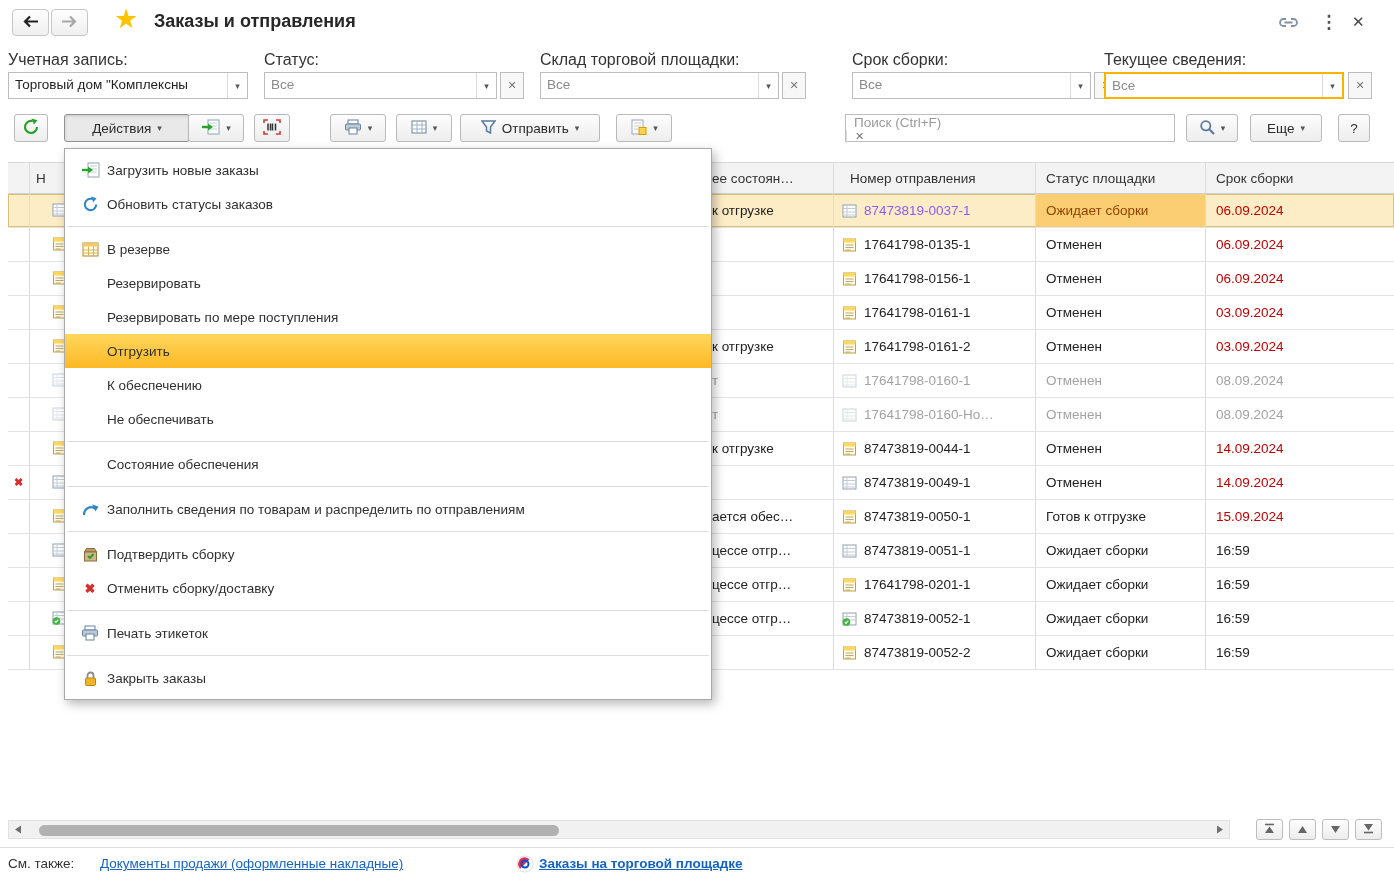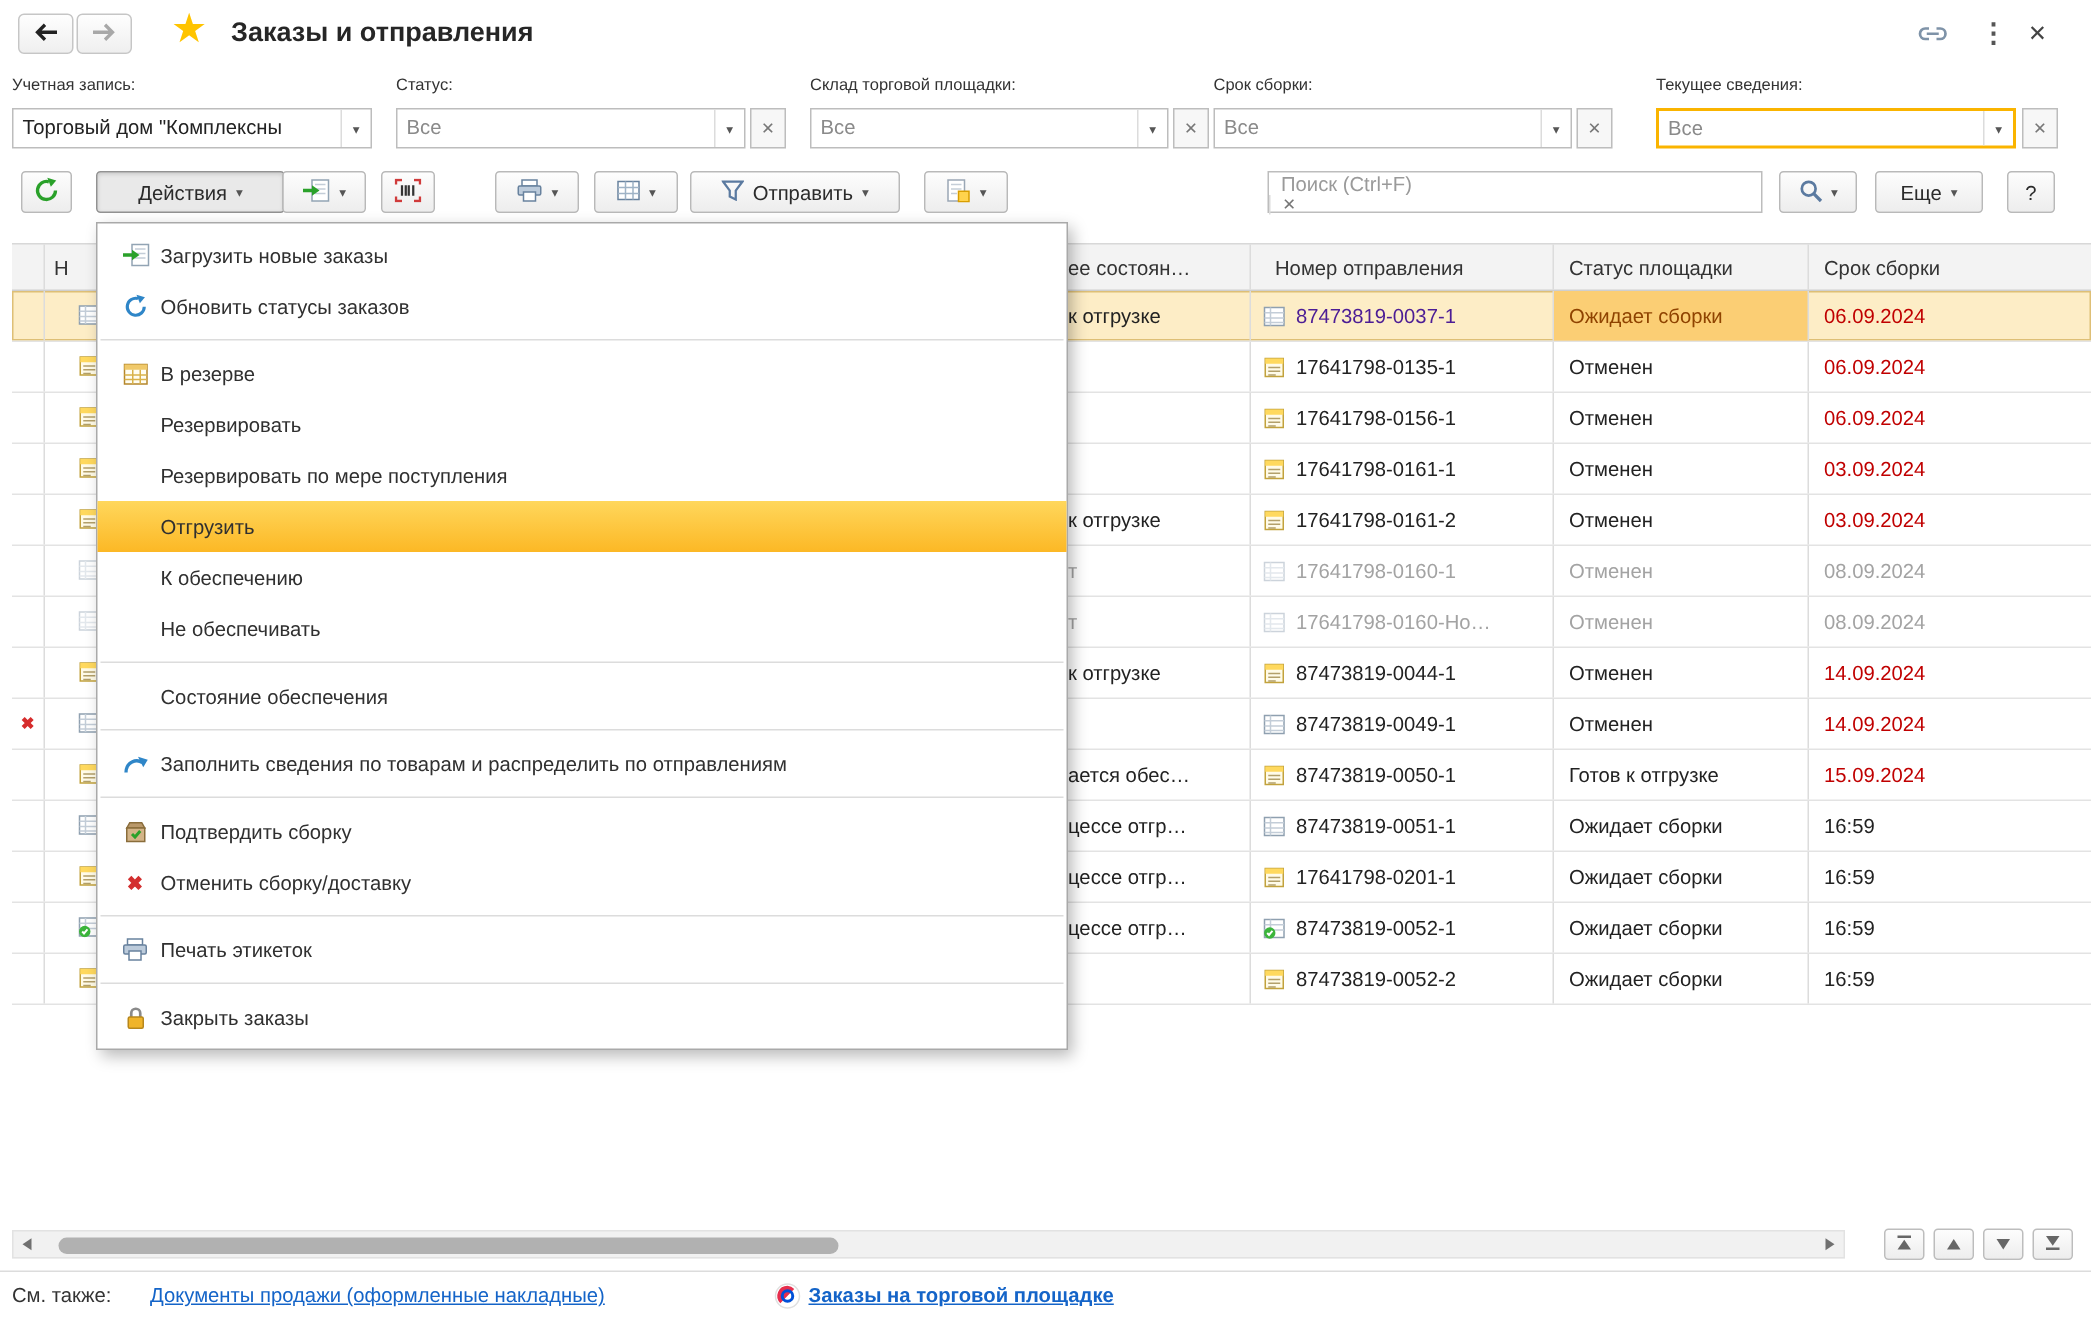--- a/index.html
+++ b/index.html
@@ -13,21 +13,21 @@
 .navbtn.back{left:12px;} .navbtn.fwd{left:51px;}
 .star{position:absolute;left:114px;top:3px;font-size:27px;color:#ffc400;cursor:pointer;}
 .page-title{position:absolute;left:154px;top:11px;font-size:18px;font-weight:bold;color:#262626;white-space:nowrap;}
 .tb-ico{position:absolute;cursor:pointer;color:#556;}
 .tb-chain{left:1278px;top:16px;}
 .tb-dots{left:1320px;top:11px;font-size:18px;font-weight:bold;color:#555;}
 .tb-close{left:1352px;top:13px;font-size:15px;color:#444;}
 
 
 .filter{position:absolute;top:72px;height:27px;}
-.flabel{position:absolute;top:-21px;left:0;font-size:11px;color:#333;white-space:nowrap;}
+.flabel{position:absolute;top:-21px;left:0;font-size:16px;color:#333;white-space:nowrap;}
 .combo{display:flex;height:27px;border:1px solid #bdbdbd;background:#fff;align-items:stretch;width:100%;cursor:pointer;}
 .combo .cval{flex:1;padding:4px 6px 0 6px;white-space:nowrap;overflow:hidden;font-size:13.5px;}
 .combo .cval.placeholder{color:#8a8a8a;}
 .combo .carrow{width:20px;color:#555;font-size:9px;border-left:1px solid #dcdcdc;display:flex;align-items:center;justify-content:center;}
 .filter.hl .combo{border:2px solid #fab400;}
 .clearbtn{position:absolute;top:0;width:24px;height:27px;border:1px solid #bdbdbd;background:#f7f7f7;color:#777;
   font-size:11px;display:flex;align-items:center;justify-content:center;cursor:pointer;}
 
 
 .tbtn{position:absolute;top:114px;height:28px;border:1px solid #b9b9b9;border-radius:3px;
@@ -52,21 +52,21 @@
 .c-status{left:1028px;width:170px;border-right:1px solid #dcdcdc;padding-left:10px;}
 .c-due{left:1198px;width:188px;padding-left:10px;}
 .sliver-ico{position:absolute;left:22px;top:9px;}
 .state-frag{position:absolute;left:682px;top:0;line-height:34px;white-space:nowrap;}
 .ship-ico{position:absolute;left:8px;top:10px;}
 .ship-num{position:absolute;left:30px;top:0;line-height:34px;white-space:nowrap;}
 .th-label{white-space:nowrap;}
 .flagx{color:#d62c2c;font-size:11px;font-weight:bold;}
 .trow.sel{background:#fdedc6;box-shadow:inset 0 0 0 1px rgba(185,135,20,.45);}
 .trow.sel .c-status{background:#fbce74;color:#8f4300;}
-.trow.sel .ship-num{color:#4c1d95;}
+.trow.sel .ship-num{color:#8b5cf6;}
 .trow.dim,.trow.dim .c-status,.trow.dim .c-due{color:#a3a3a3;}
 .trow.dim svg{opacity:.45;}
 .due-red{color:#c00000;}
 
 
 .menu{position:absolute;left:64px;top:148px;width:648px;background:#fff;border:1px solid #a9a9a9;
   box-shadow:3px 4px 10px rgba(0,0,0,.28);padding:4px 0;z-index:50;}
 .menu-item{height:34px;display:flex;align-items:center;padding:0 14px 0 12px;cursor:pointer;color:#303030;}
 .menu-item .mi-ico{width:26px;display:flex;justify-content:center;margin-right:4px;flex:none;}
 .menu-item .mi-label{white-space:nowrap;}
@@ -139,21 +139,21 @@
     <div class="flabel">Склад торговой площадки:</div>
     <div class="combo">
       <span class="cval placeholder">Все</span>
       <span class="carrow">▾</span>
     </div>
     <button class="clearbtn" style="left:242px">
         <span>✕</span>
       </button>
   </div>
 
-  <div class="filter" style="left:809px;width:239px">
+  <div class="filter" style="left:852px;width:239px">
     <div class="flabel">Срок сборки:</div>
     <div class="combo">
       <span class="cval placeholder">Все</span>
       <span class="carrow">▾</span>
     </div>
     <button class="clearbtn" style="left:242px">
         <span>✕</span>
       </button>
   </div>
 

